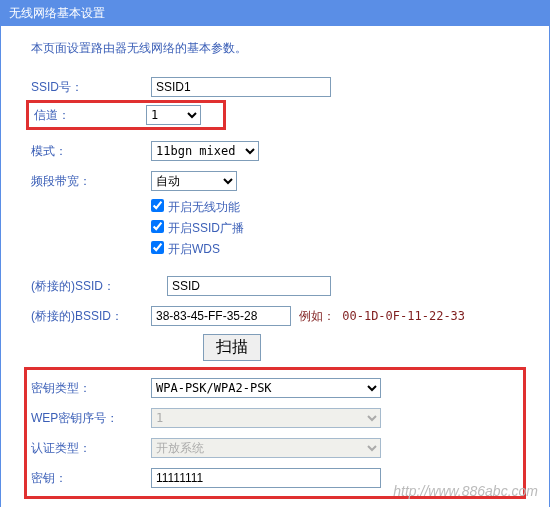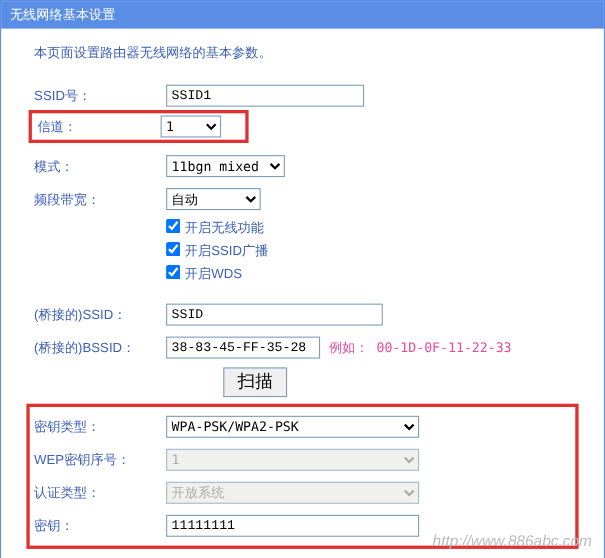--- a/index.html
+++ b/index.html
@@ -4,28 +4,28 @@
 <style>
   * { box-sizing: border-box; margin: 0; padding: 0; }
   body { font-family: "SimSun", Arial, sans-serif; font-size: 12px; background: #fff; width: 550px; }
   .window { border: 1px solid #5a8ee6; background: #fff; }
   .titlebar { background: #5a8ee6; color: #fff; padding: 4px 8px; font-size: 12px; }
   .content { padding: 14px 30px 18px 30px; }
   .intro { color: #3b5fb7; margin-bottom: 18px; }
   .form-row { display: flex; align-items: center; margin-bottom: 6px; min-height: 24px; }
   .form-label { width: 120px; color: #3b5fb7; }
   .form-control-area { flex: 1; display: flex; align-items: center; gap: 8px; }
-  input[type=text] { border: 1px solid #7f9db9; padding: 2px 4px; font-family: Liberation Mono, monospace; font-size: 12px; height: 20px; }
+  input[type=text] { border: 1px solid #7f9db9; padding: 2px 4px; font-family: Liberation Sans, sans-serif; font-size: 12px; height: 20px; }
   input[type=text]:disabled { background: #ebebe4; color: #888; }
   select { border: 1px solid #7f9db9; font-family: monospace, Arial; font-size: 12px; height: 20px; background: #fff; }
   select:disabled { background: #ebebe4; color: #888; }
   .checkbox-row { margin-left: 120px; margin-bottom: 4px; display: flex; align-items: flex-start; gap: 4px; color: #3b5fb7; }
   .red-frame { border: 3px solid #e03030; padding: 2px; margin: -5px -5px 3px -5px; }
   .red-frame-block { border: 3px solid #e03030; padding: 6px 4px 0 4px; margin: 4px -7px 0 -7px; }
-  .example { color: #ec4899; font-family: monospace; text-align: right; }
+  .example { color: #7f1d1d; font-family: monospace; text-align: right; }
   button { font-family: "SimSun", Arial; font-size: 16px; padding: 2px 12px; background: #efefef; border: 1px solid #7f9db9; cursor: pointer; }
   .watermark { position: absolute; right: 12px; bottom: 8px; color: #bbb; font-family: Arial; font-size: 14px; font-style: italic; pointer-events: none; }
   .hr-gap { height: 12px; }
   .scan-btn-row { margin-left: 172px; margin-top: 2px; margin-bottom: 6px; }
   .sel-wide { width: 230px; }
   .inp-wide { width: 230px; }
 </style>
 </head>
 <body>
 
@@ -82,21 +82,21 @@
     <div class="checkbox-row">
       <input type="checkbox" checked="" style="">
       <span>开启WDS</span>
     </div>
 
     <div class="hr-gap"></div>
 
     <div class="form-row">
       <div class="form-label">(桥接的)SSID：</div>
       <div class="form-control-area">
-        <input type="text" style="width: 197px;" value="SSID">
+        <input type="text" style="width: 164px; margin-left: 16px;" value="SSID">
       </div>
     </div>
 
     <div class="form-row">
       <div class="form-label">(桥接的)BSSID：</div>
       <div class="form-control-area">
         <input type="text" style="width: 140px;" value="38-83-45-FF-35-28">
         <span class="example"><span>例如：</span> <span>00-1D-0F-11-22-33</span></span>
       </div>
     </div>

